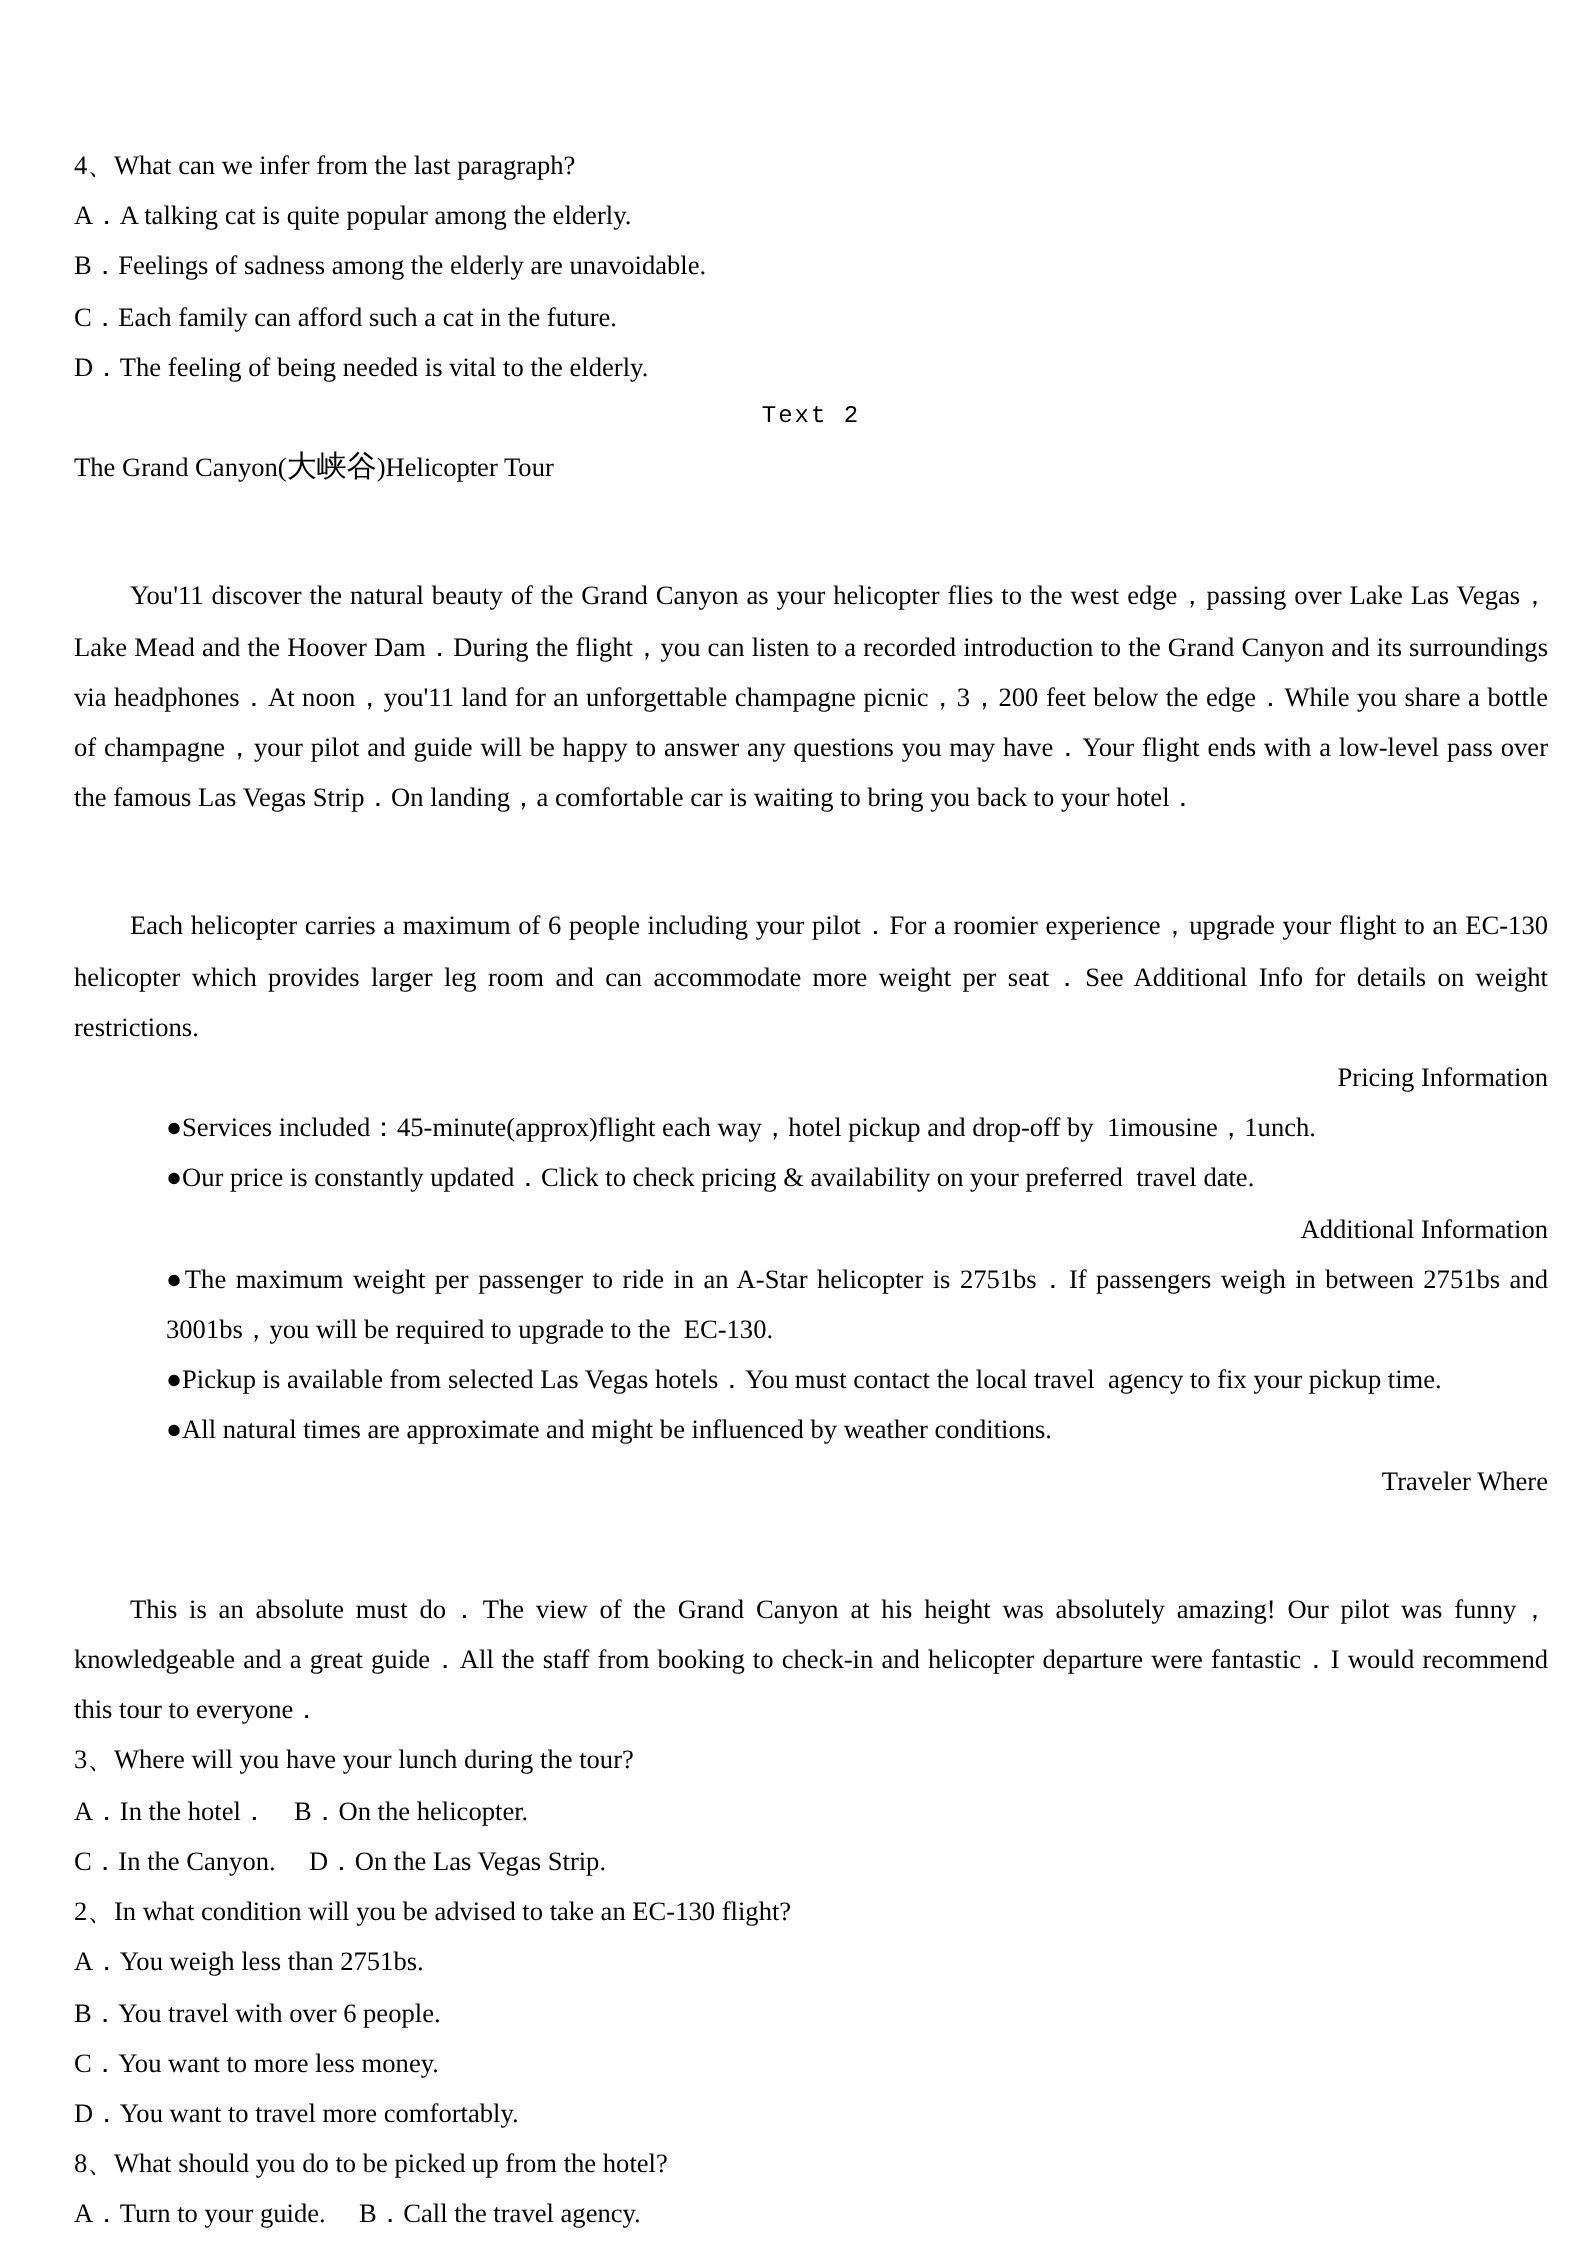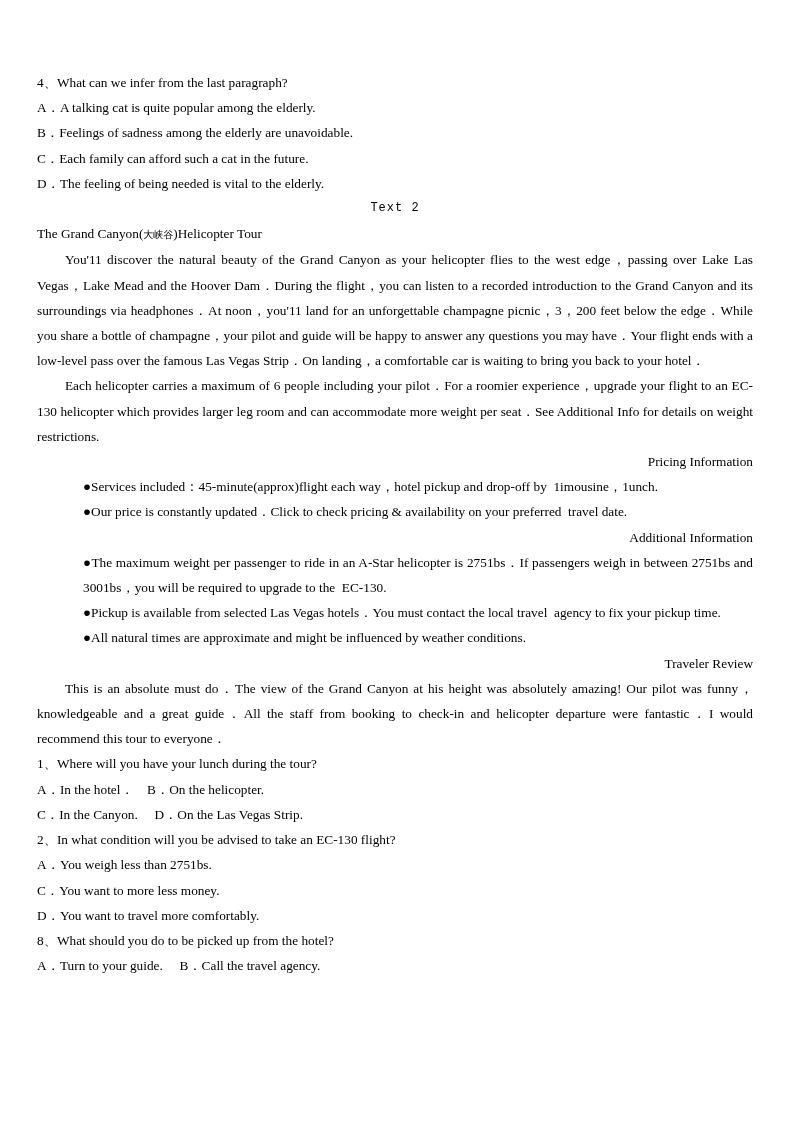--- a/index.html
+++ b/index.html
@@ -11,57 +11,58 @@
     width: 794px;
     height: 1123px;
     font-family: "Liberation Serif", serif;
     color: #000000;
   }
   .page {
     position: relative;
     width: 794px;
     height: 1123px;
     box-sizing: border-box;
-    padding: 70px 41px 40px 37px;
+    padding: 70px 20px 40px 37px;
   }
   .line {
     font-size: 13.3px;
     line-height: 25.2px;
     text-align: justify;
     text-justify: inter-word;
     white-space: pre-wrap;
   }
   .q-line {
     font-size: 13.3px;
     line-height: 25.2px;
     white-space: pre-wrap;
   }
   .indent {
     text-indent: 28px;
+    margin-top: 39px;
   }
   .bullet {
     padding-left: 46px;
     text-indent: 0;
     font-family: Liberation Serif, serif;
   }
   .center-mono {
     text-align: center;
     font-family: "Liberation Mono", monospace;
     font-size: 12px;
     line-height: 25.2px;
     letter-spacing: 1px;
   }
   .sec-title {
     font-size: 13.3px;
     line-height: 25.2px;
     text-align: right;
   }
   .cjk {
     font-family: "DejaVu Sans", sans-serif;
-    font-size: 10px;
+    font-size: 15px;
   }
 </style>
 </head>
 <body>
 
 <div class="page">
 
   <div>
     <div class="q-line">4、What can we infer from the last paragraph?</div>
     <div class="q-line">A．A talking cat is quite popular among the elderly.</div>
@@ -79,28 +80,29 @@
 
   <div class="sec-title">Pricing Information</div>
   <div class="line bullet">●Services included：45-minute(approx)flight each way，hotel pickup and drop-off by  1imousine，1unch.</div>
   <div class="line bullet">●Our price is constantly updated．Click to check pricing &amp; availability on your preferred  travel date.</div>
 
   <div class="sec-title">Additional Information</div>
   <div class="line bullet">●The maximum weight per passenger to ride in an A-Star helicopter is 2751bs．If passengers weigh in between 2751bs and 3001bs，you will be required to upgrade to the  EC-130.</div>
   <div class="line bullet">●Pickup is available from selected Las Vegas hotels．You must contact the local travel  agency to fix your pickup time.</div>
   <div class="line bullet">●All natural times are approximate and might be influenced by weather conditions.</div>
 
-  <div class="sec-title">Traveler Review</div>
+  <div class="sec-title">Traveler Where</div>
   <div class="line indent">This is an absolute must do．The view of the Grand Canyon at his height was absolutely amazing! Our pilot was funny，knowledgeable and a great guide．All the staff from booking to check-in and helicopter departure were fantastic．I would recommend this tour to everyone．</div>
 
   <div>
-    <div class="q-line">1、Where will you have your lunch during the tour?</div>
+    <div class="q-line">3、Where will you have your lunch during the tour?</div>
     <div class="q-line">A．In the hotel．    B．On the helicopter.</div>
     <div class="q-line">C．In the Canyon.     D．On the Las Vegas Strip.</div>
     <div class="q-line">2、In what condition will you be advised to take an EC-130 flight?</div>
     <div class="q-line">A．You weigh less than 2751bs.</div>
+    <div class="q-line">B．You travel with over 6 people.</div>
     <div class="q-line">C．You want to more less money.</div>
     <div class="q-line">D．You want to travel more comfortably.</div>
     <div class="q-line">8、What should you do to be picked up from the hotel?</div>
     <div class="q-line">A．Turn to your guide.     B．Call the travel agency.</div>
   </div>
 
 </div>
 
 </body></html>

